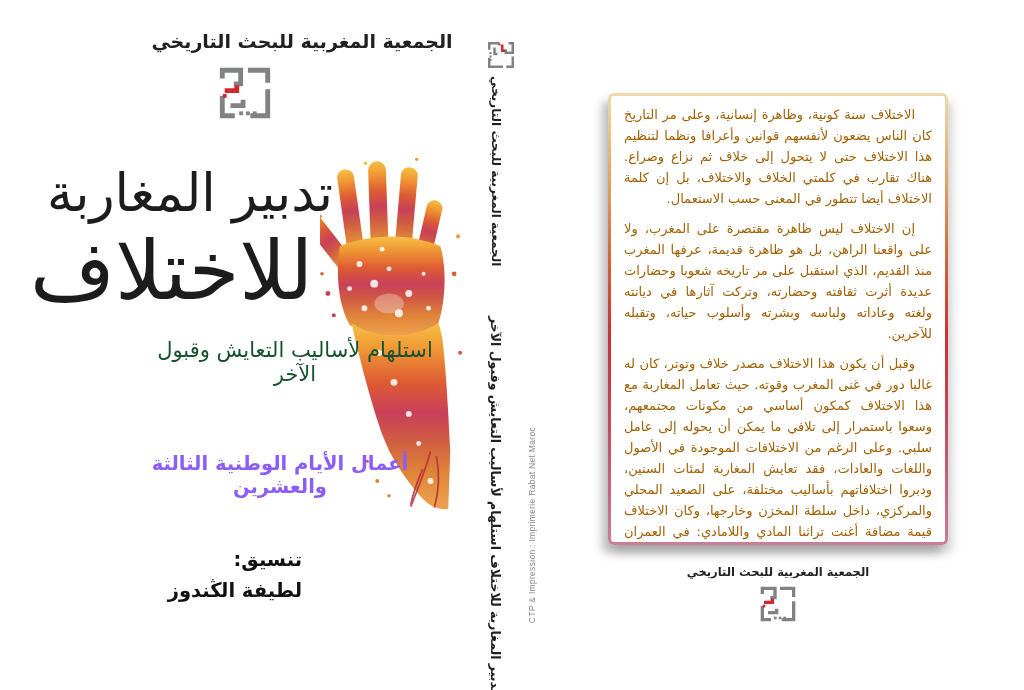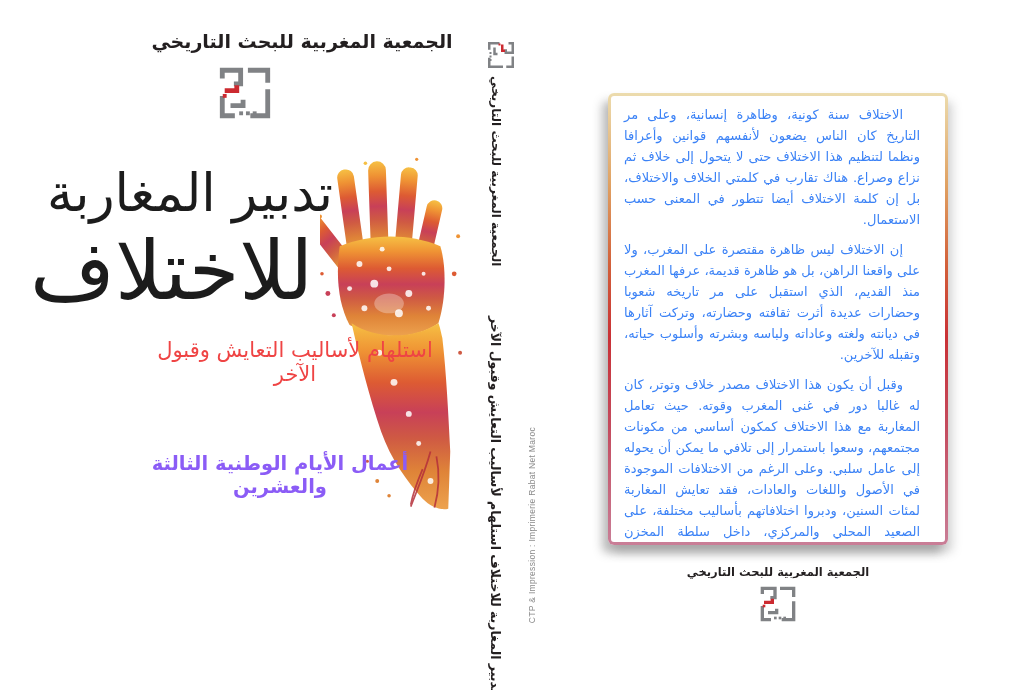--- a/index.html
+++ b/index.html
@@ -9,21 +9,21 @@
   }
   
   .front-header{position:absolute;left:142px;top:30px;width:320px;text-align:center;
     font-size:19px;font-weight:bold;color:#231f20;}
   .front-logo{position:absolute;left:216px;top:64px;width:58px;height:58px;}
   .title1{position:absolute;left:30px;top:156px;width:320px;text-align:center;
     font-size:52px;font-weight:normal;color:#1c1c1c;line-height:1.15;margin-top:8px;}
   .title2{position:absolute;left:30px;top:226px;width:320px;text-align:left;
     font-size:82px;font-weight:normal;color:#1c1c1c;line-height:1.1;}
   .subtitle{position:absolute;left:135px;top:338px;width:320px;text-align:center;
-    font-size:21px;color:#ef4444;}
+    font-size:21px;color:#14532d;}
   .event-line{position:absolute;left:120px;top:452px;width:320px;text-align:center;
     font-size:19.5px;font-weight:600;color:#8b5cf6;}
   .coord{position:absolute;left:140px;top:544px;width:162px;text-align:right;
     font-size:19.5px;font-weight:bold;color:#111;line-height:31px;}
   .hand-art{position:absolute;left:320px;top:148px;width:148px;height:370px;}
 
   
   .spine-logo{position:absolute;left:486px;top:40px;width:30px;height:30px;
     transform:rotate(90deg);}
   .spine-assoc{position:absolute;left:489px;top:76px;writing-mode:vertical-rl;
@@ -35,22 +35,22 @@
     font-family:"Liberation Sans", sans-serif;font-size:8.5px;color:#8a8a8a;
     letter-spacing:.3px;transform:rotate(-90deg) translateX(-100%);transform-origin:0 0;}
 
   
   .blurb-border{position:absolute;left:608px;top:93px;width:340px;height:452px;
     box-sizing:border-box;padding:3px;border-radius:6px;
     background:linear-gradient(180deg,#ecdcae 0%,#e0a263 20%,#d2603a 38%,#c93136 54%,#c44b5e 74%,#c97e97 100%);
     box-shadow:-6px 8px 10px rgba(90,90,90,.40), 5px 8px 10px rgba(120,120,120,.28);}
   .blurb{direction:rtl;width:100%;height:100%;box-sizing:border-box;background:#ffffff;
     border-radius:3px;padding:8px 13px 8px 13px;overflow:hidden;}
-  .blurb p{margin:0 12px 9px 0;font-size:13px;line-height:21px;text-align:justify;
-    color:#3b82f6;text-indent:17px;}
+  .blurb p{margin:0 0 9px 0;font-size:13px;line-height:21px;text-align:justify;
+    color:#a16207;text-indent:17px;}
   .back-footer-text{position:absolute;left:678px;top:565px;width:200px;text-align:center;
     font-size:11.5px;font-weight:bold;color:#231f20;}
   .back-footer-logo{position:absolute;left:758px;top:584px;width:40px;height:40px;}
 
   .logo-slot svg{width:100%;height:100%;display:block;}
   [dir="rtl"]{direction:rtl;}
 </style>
 </head>
 <body>
 
@@ -139,20 +139,22 @@
         <circle cx="98" cy="4" r="1.6" fill="#ef9334"></circle>
       </g>
     </svg>
 
     <div class="title1" dir="rtl">تدبير المغاربة</div>
     <div class="title2" dir="rtl">للاختلاف</div>
     <div class="subtitle" dir="rtl">استلهام لأساليب التعايش وقبول الآخر</div>
     <div class="event-line" dir="rtl">أعمال الأيام الوطنية الثالثة والعشرين</div>
 
     <div class="coord" dir="rtl">
+      <div>تنسيق:</div>
+      <div>لطيفة الڭندوز</div>
     </div>
   </div>
 
   <div>
     <div class="spine-logo logo-slot">
         <svg viewBox="0 0 60 60" xmlns="http://www.w3.org/2000/svg">
   <g fill="none" stroke="#808285" stroke-width="5">
     <path d="M6.5,15 v-8.5 h19 v14 h-7"></path>
     <path d="M33,6.5 h20.5 v13"></path>
     <path d="M53.5,26 v27.5 h-18"></path>

